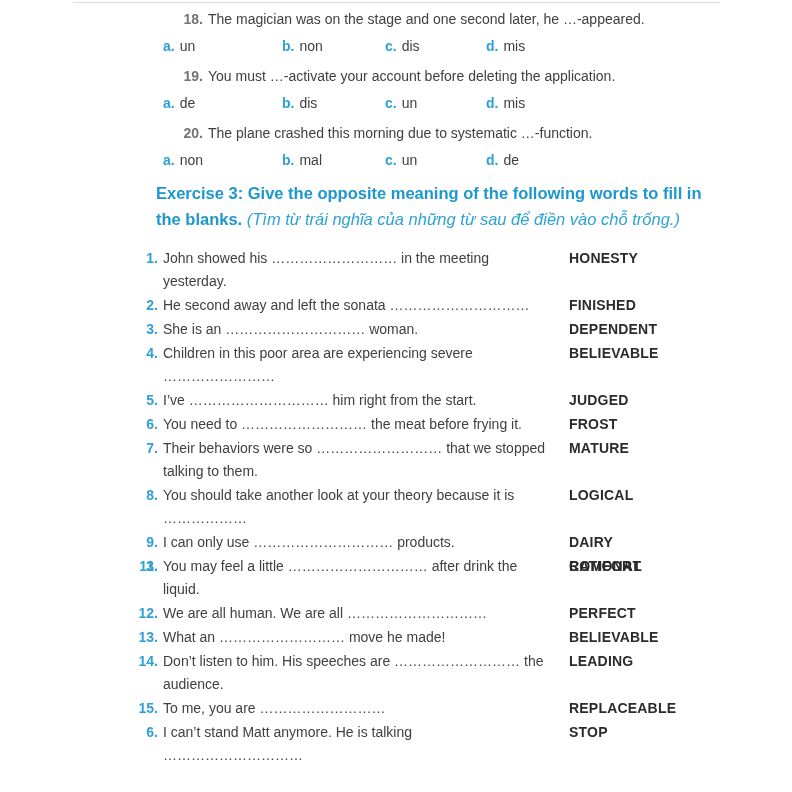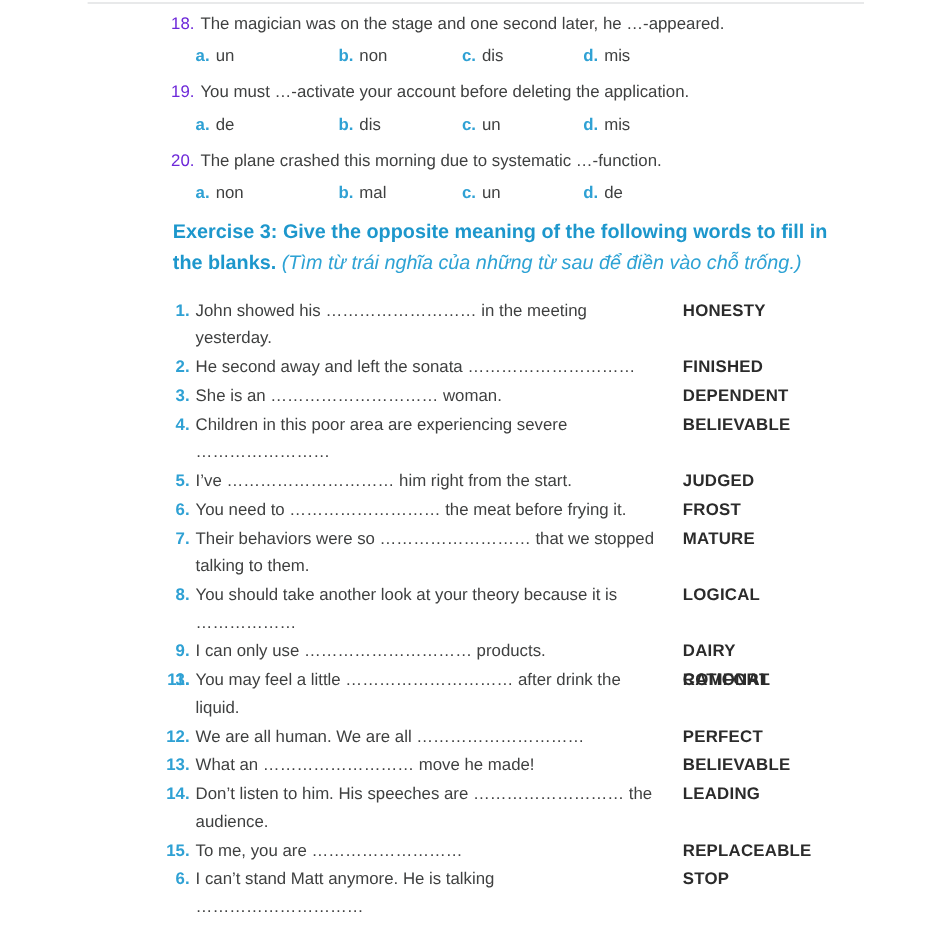--- a/index.html
+++ b/index.html
@@ -16,29 +16,29 @@
     position:absolute; top:2px; left:73px; width:647px; height:1px;
     background:#d9dbdd;
   }
   .content {
     position:absolute; left:140px; top:9px; width:590px;
   }
   
   .mcq-q { display:flex; line-height:20px; margin-bottom:7px; }
   .q-num {
     flex:none; width:22px; display:flex; justify-content:flex-end;
-    font-weight:normal; color:#6d28d9; margin-right:5px; white-space:nowrap;
+    font-weight:bold; color:#737373; margin-right:5px; white-space:nowrap;margin-left:41px;
   }
   .q-text { max-width:470px; }
   .mcq-opts { display:flex; margin:0 0 10px 23px; line-height:20px; }
   .opt { display:flex; }
   .opt-a { width:119px; } .opt-b { width:103px; } .opt-c { width:101px; }
   .opt-letter { font-weight:bold; color:#2fa1d4; margin-right:5px; }
   
-  .ex-head { margin:7px 0 15px 4px; width:566px; font-size:16.5px; line-height:26px; }
+  .ex-head { margin:7px 0 15px 16px; width:566px; font-size:16.5px; line-height:26px; }
   .ex-head .bold { font-weight:bold; color:#1d97cc; }
   .ex-head .viet { font-style:italic; color:#2da2d4; }
   
   .ex-item { position:relative; padding-left:23px; line-height:23px; margin-bottom:1px; }
   .ex-num {
     position:absolute; left:0; top:0; width:18px;
     display:flex; justify-content:flex-end;
     font-weight:bold; color:#2fa1d4; white-space:nowrap;
   }
   .ex-text { display:block; max-width:392px; }

